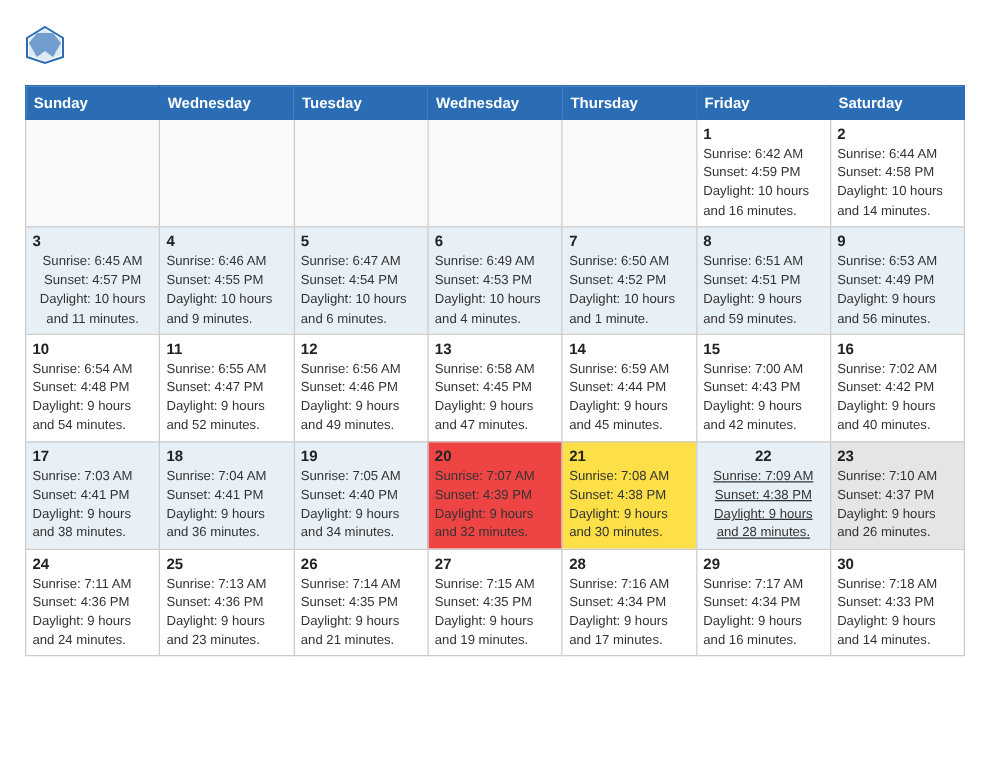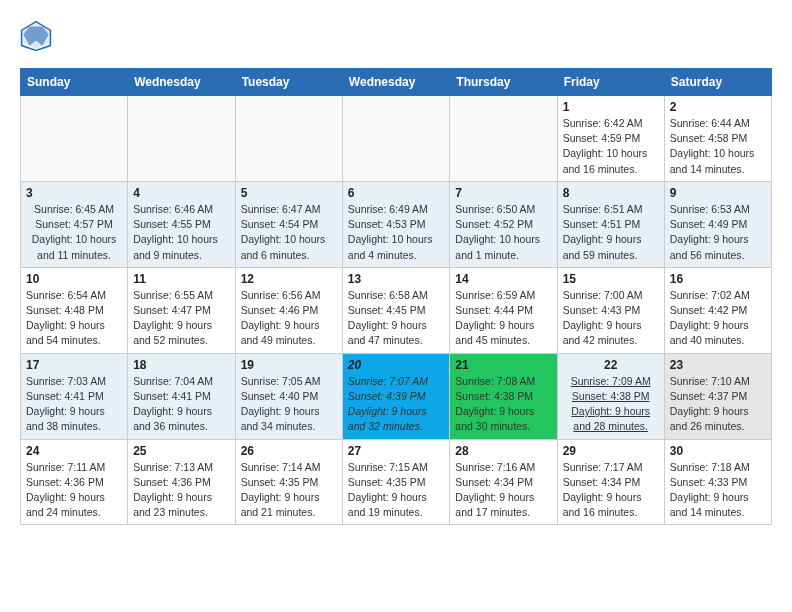--- a/index.html
+++ b/index.html
@@ -237,27 +237,27 @@
           <div class="day-info" style="white-space: pre-line;">Sunrise: 7:04 AM
 Sunset: 4:41 PM
 Daylight: 9 hours and 36 minutes.</div>
         </td>
         <td style="background: rgb(232, 240, 247);">
           <div class="day-number">19</div>
           <div class="day-info" style="white-space: pre-line;">Sunrise: 7:05 AM
 Sunset: 4:40 PM
 Daylight: 9 hours and 34 minutes.</div>
         </td>
-        <td style="background: #0ea5e9; font-style: italic;">
+        <td style="background: #ef4444;">
           <div class="day-number">20</div>
           <div class="day-info" style="white-space: pre-line;">Sunrise: 7:07 AM
 Sunset: 4:39 PM
 Daylight: 9 hours and 32 minutes.</div>
         </td>
-        <td style="background: #22c55e;">
+        <td style="background: #fde047;">
           <div class="day-number">21</div>
           <div class="day-info" style="white-space: pre-line;">Sunrise: 7:08 AM
 Sunset: 4:38 PM
 Daylight: 9 hours and 30 minutes.</div>
         </td>
         <td style="background: rgb(232, 240, 247); text-align: center;">
           <div class="day-number">22</div>
           <div class="day-info" style="white-space: pre-line; text-decoration: underline;">Sunrise: 7:09 AM
 Sunset: 4:38 PM
 Daylight: 9 hours and 28 minutes.</div>

